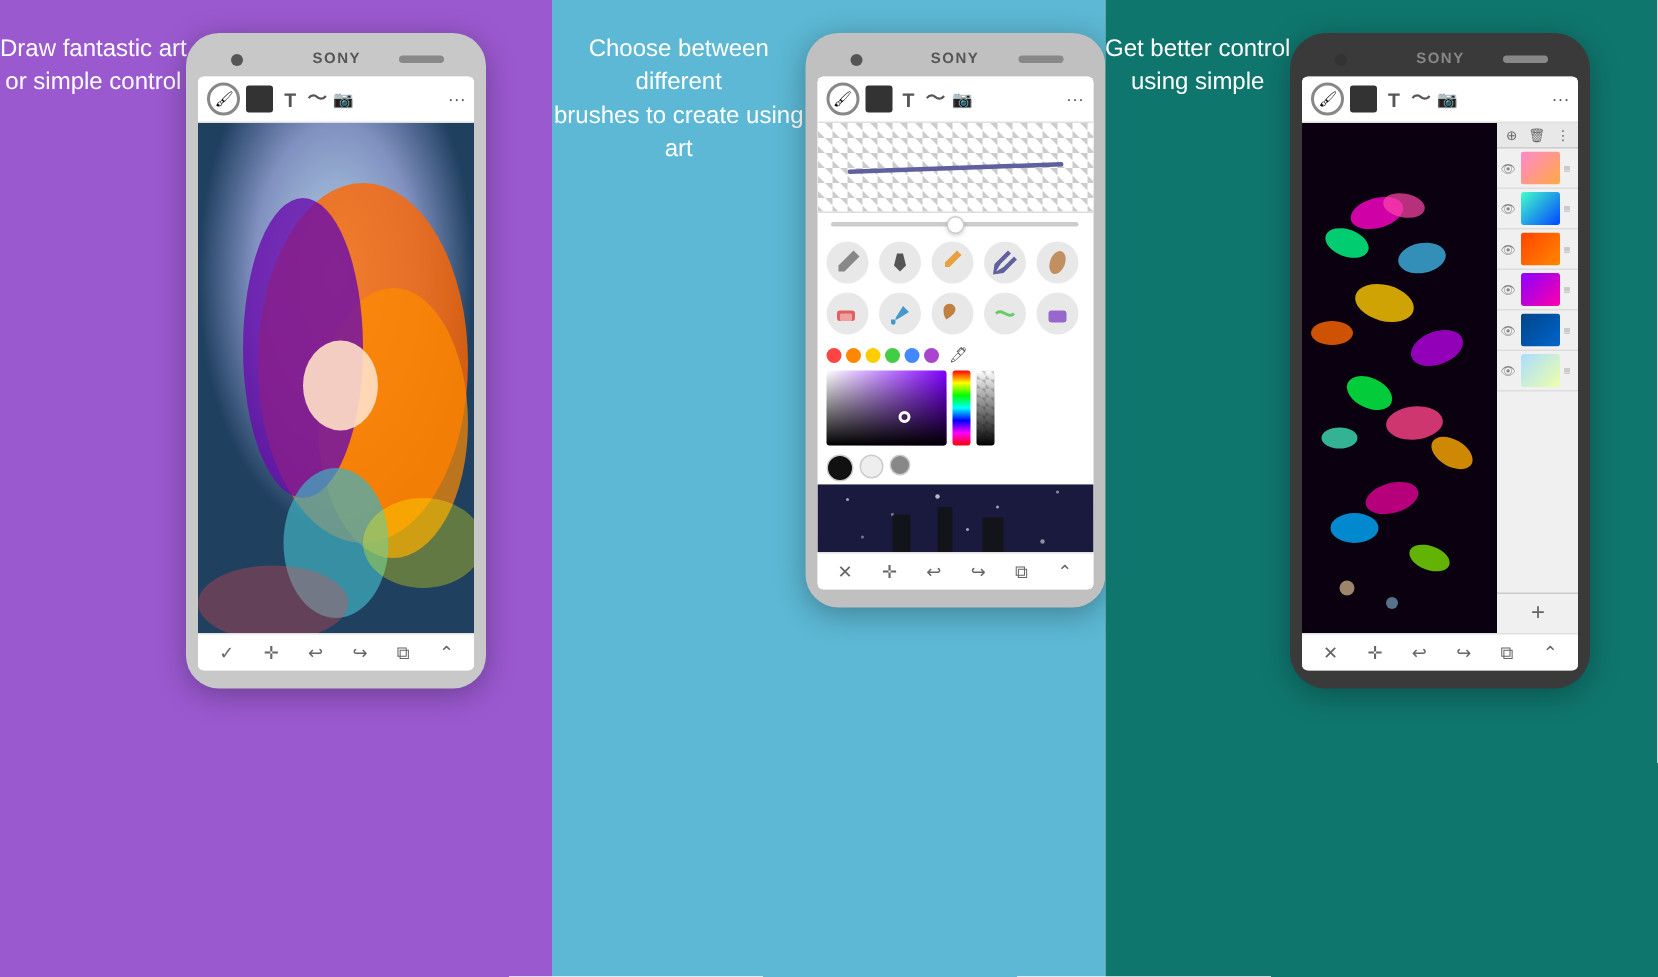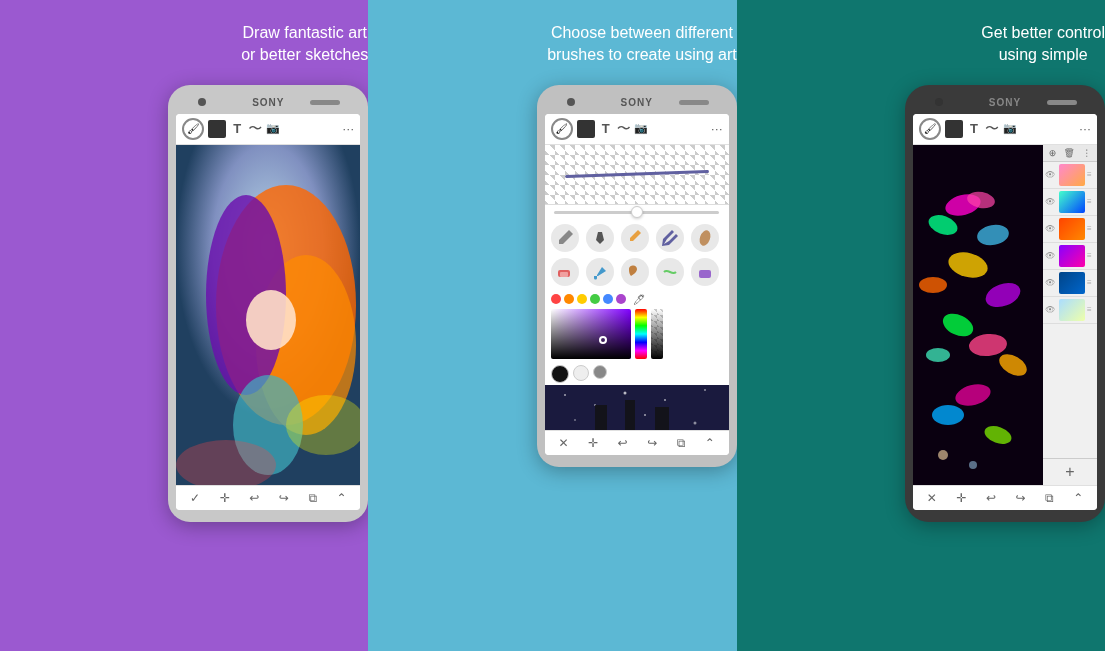--- a/index.html
+++ b/index.html
@@ -7,22 +7,22 @@
       width: 1105px;
       height: 651px;
       display: flex;
       font-family: -apple-system, BlinkMacSystemFont, 'Segoe UI', sans-serif;
       overflow: hidden;
     }
 
     .panel {
       flex: 1;
       display: flex;
-      flex-direction: column;
-      align-items: flex-end;
+      flex-direction: row;
+      align-items: flex-start;
       padding-top: 22px;
       position: relative;
     }
 
     .panel-1 { background: #9b59d0; }
     .panel-2 { background: #5cb8d4; }
     .panel-3 { background: #0f766e; }
 
     .panel-caption {
       color: white;
@@ -454,21 +454,21 @@
       right: 10px;
       letter-spacing: 2px;
     }
   </style>
 </head>
 <body>
 
 <div class="panel panel-1">
   <div class="panel-caption">
     <span>Draw fantastic art</span><br>
-    <span>or better sketches</span>
+    <span>or simple control</span>
   </div>
 
   <div class="phone phone-1">
     <div class="phone-top-bar">
       <div class="phone-camera"></div>
       <span class="phone-brand">SONY</span>
       <div class="phone-speaker"></div>
     </div>
 
     <div class="phone-screen">

